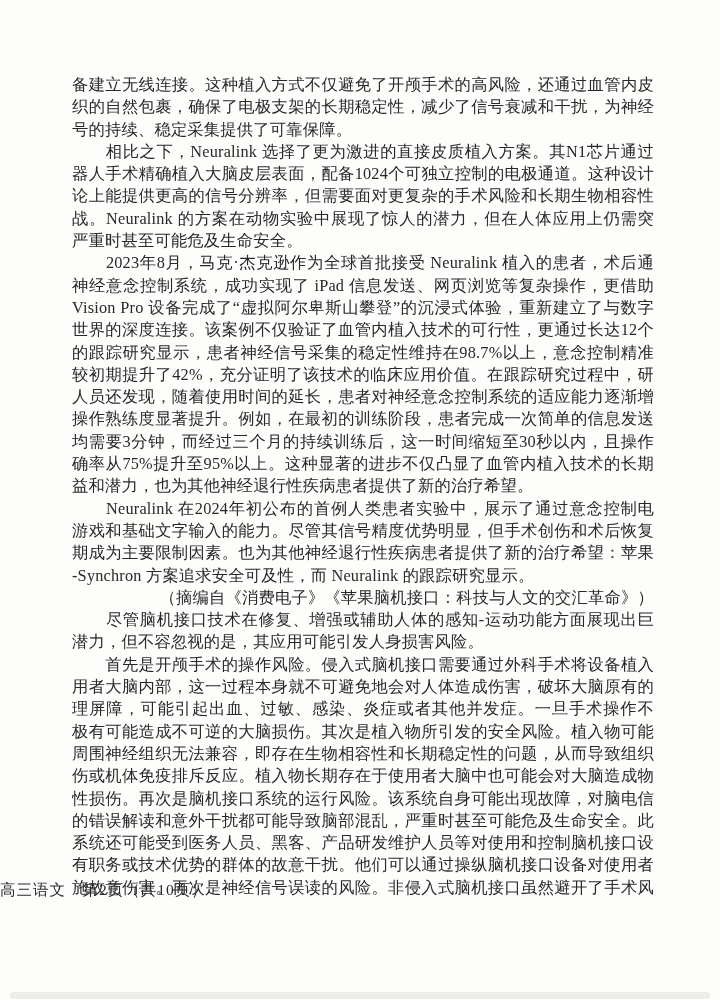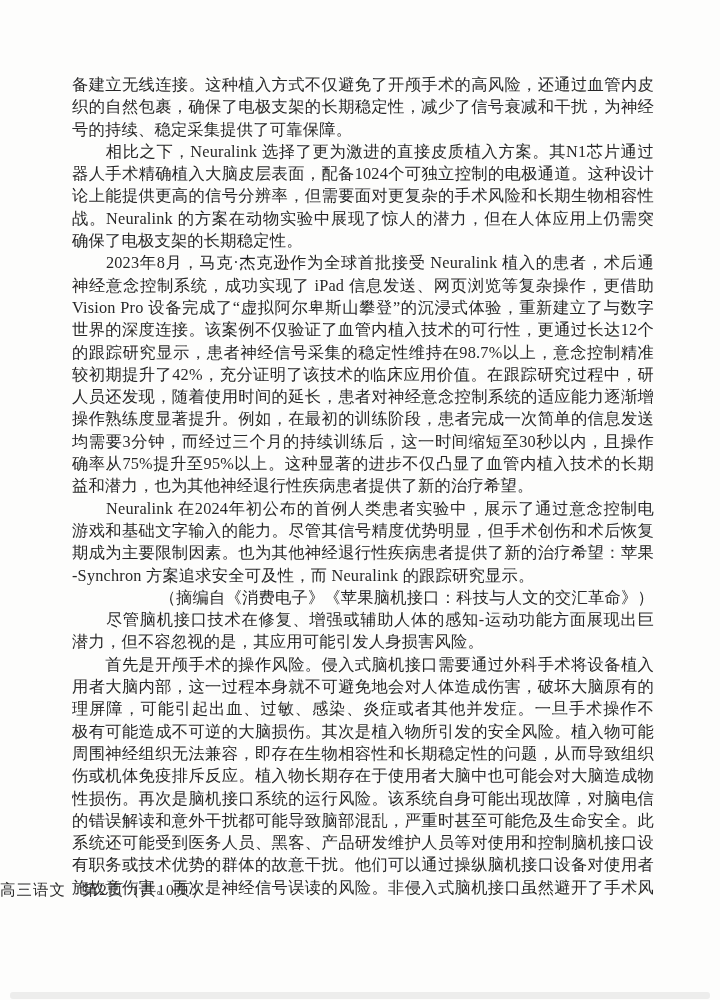--- a/index.html
+++ b/index.html
@@ -77,21 +77,21 @@
 
 <div class="page">
   <div class="textblock" id="textblock">
       <div class="line body">备建立无线连接。这种植入方式不仅避免了开颅手术的高风险，还通过血管内皮组</div>
       <div class="line body">织的自然包裹，确保了电极支架的长期稳定性，减少了信号衰减和干扰，为神经信</div>
       <div class="line end">号的持续、稳定采集提供了可靠保障。</div>
       <div class="line body">　　相比之下，Neuralink 选择了更为激进的直接皮质植入方案。其N1芯片通过机</div>
       <div class="line body">器人手术精确植入大脑皮层表面，配备1024个可独立控制的电极通道。这种设计理</div>
       <div class="line body">论上能提供更高的信号分辨率，但需要面对更复杂的手术风险和长期生物相容性挑</div>
       <div class="line body">战。Neuralink 的方案在动物实验中展现了惊人的潜力，但在人体应用上仍需突破监</div>
-      <div class="line end">确保了电极支架的长期稳定性。</div>
+      <div class="line end">严重时甚至可能危及生命安全。</div>
       <div class="line body">　　2023年8月，马克·杰克逊作为全球首批接受 Neuralink 植入的患者，术后通过</div>
       <div class="line body">神经意念控制系统，成功实现了 iPad 信息发送、网页浏览等复杂操作，更借助 Apple</div>
       <div class="line body">Vision Pro 设备完成了“虚拟阿尔卑斯山攀登”的沉浸式体验，重新建立了与数字</div>
       <div class="line body">世界的深度连接。该案例不仅验证了血管内植入技术的可行性，更通过长达12个月</div>
       <div class="line body">的跟踪研究显示，患者神经信号采集的稳定性维持在98.7%以上，意念控制精准度</div>
       <div class="line body">较初期提升了42%，充分证明了该技术的临床应用价值。在跟踪研究过程中，研究</div>
       <div class="line body">人员还发现，随着使用时间的延长，患者对神经意念控制系统的适应能力逐渐增强，</div>
       <div class="line body">操作熟练度显著提升。例如，在最初的训练阶段，患者完成一次简单的信息发送平</div>
       <div class="line body">均需要3分钟，而经过三个月的持续训练后，这一时间缩短至30秒以内，且操作准</div>
       <div class="line body">确率从75%提升至95%以上。这种显著的进步不仅凸显了血管内植入技术的长期效</div>

